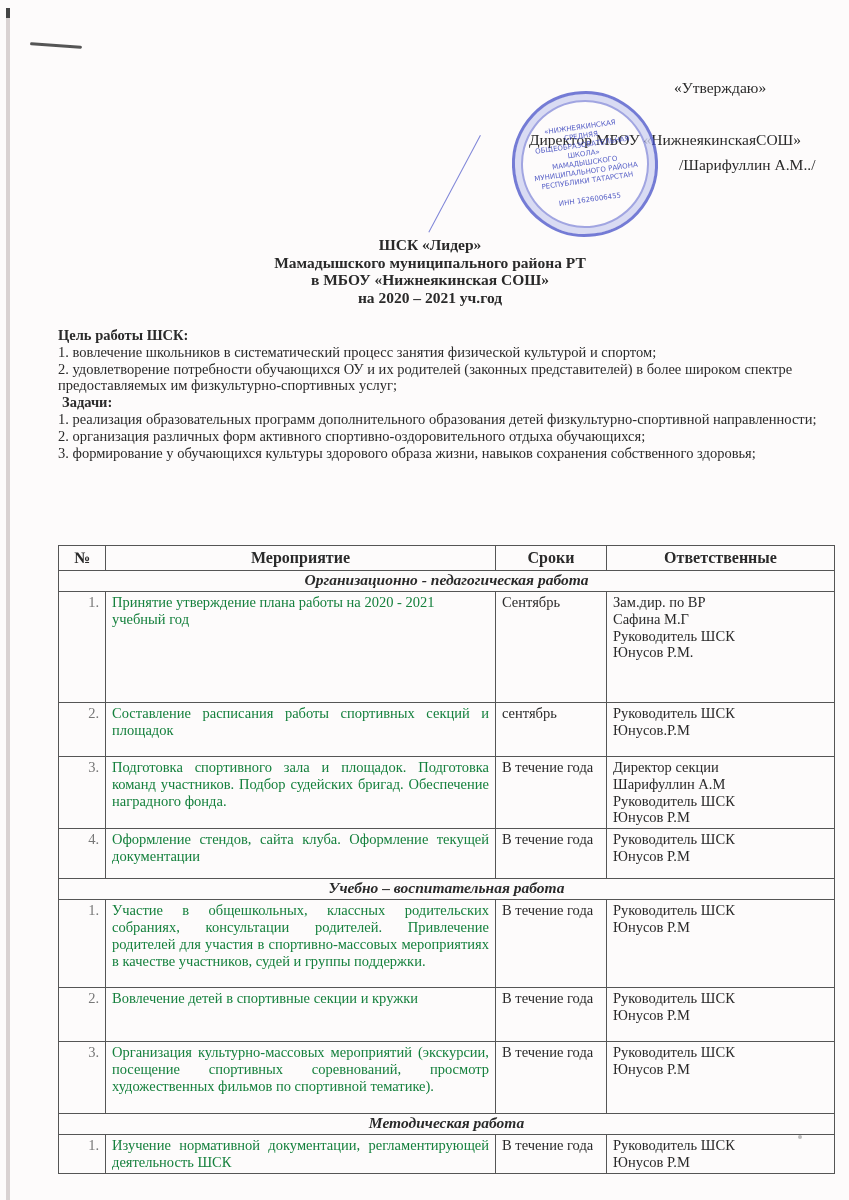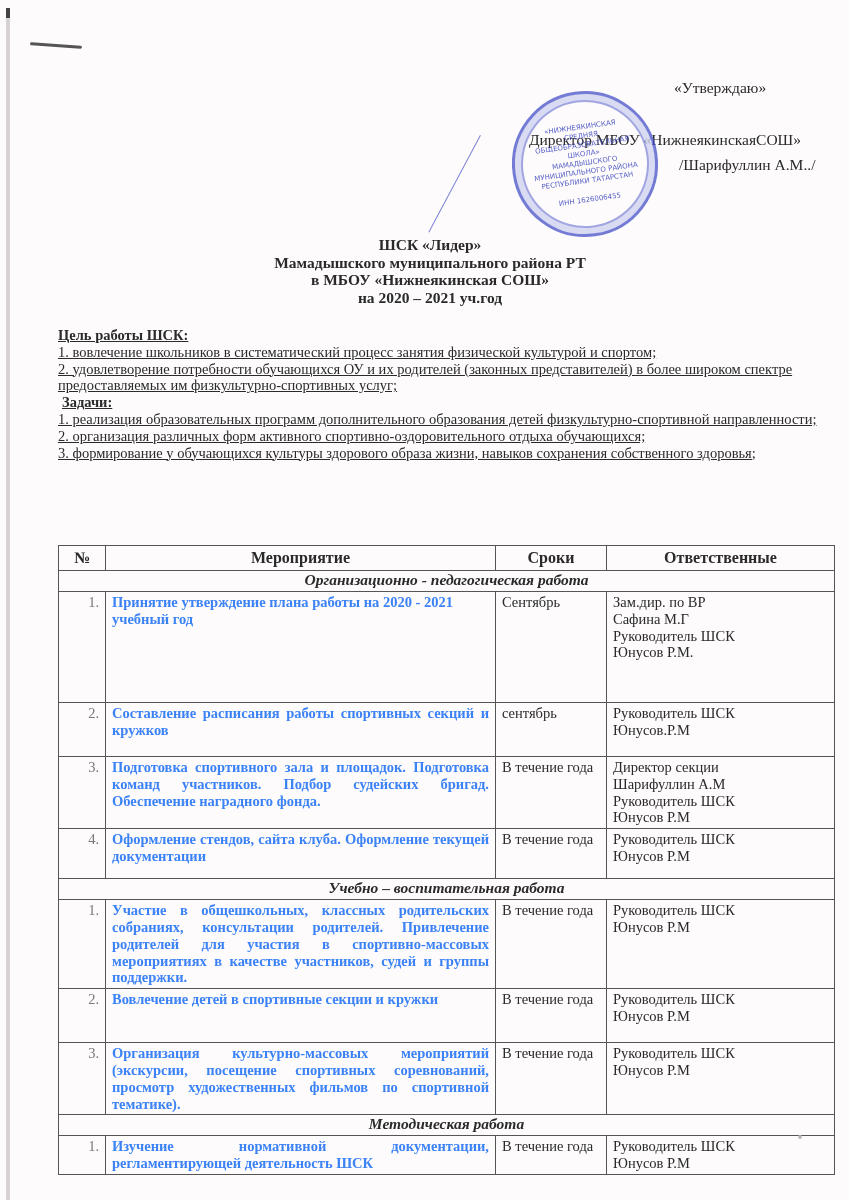--- a/index.html
+++ b/index.html
@@ -46,37 +46,37 @@
     position: absolute; left: 480px; top: 135px; width: 60px; height: 110px;
     border-left: 1px solid rgba(70,80,200,0.7);
     transform: rotate(28deg); transform-origin: top left;
   }
   .title-block {
     position: absolute; left: 40px; top: 236px; width: 780px;
     text-align: center; font-weight: bold; font-size: 15.5px; line-height: 17.5px;
   }
   .intro {
     position: absolute; left: 58px; top: 327px; width: 780px;
-    font-size: 14.5px; line-height: 16.8px; text-decoration: underline;
+    font-size: 14.5px; line-height: 16.8px;
   }
   .intro .h { font-weight: bold; }
   .intro p { margin: 0; }
   table.plan {
     position: absolute; left: 58px; top: 545px; width: 777px;
     border-collapse: collapse; font-size: 14.5px; line-height: 16.8px;
   }
   table.plan td, table.plan th {
     border: 1px solid #555; vertical-align: top; padding: 2px 6px 2px 6px;
   }
   table.plan th {
     font-weight: bold; font-size: 16px; height: 20px; padding: 2px 4px; text-align: center;
     vertical-align: middle;
   }
   table.plan td.num { text-align: right; width: 34px; color: #777; }
-  table.plan td.event { width: 377px; text-align: justify; color: #3b82f6; font-weight: bold; }
+  table.plan td.event { width: 377px; text-align: justify; color: #15803d; }
   table.plan td.term { width: 98px; }
   table.plan td.section {
     text-align: center; font-style: italic; font-weight: bold; font-size: 15.5px;
     padding: 1px 16px; height: 18px;
   }
   .resp-line { display: block; }
   .dot {
     position: absolute; left: 798px; top: 1135px; width: 4px; height: 4px;
     border-radius: 50%; background: #bbb;
   }
@@ -141,21 +141,21 @@
     <td class="term">Сентябрь</td>
     <td>
       <span class="resp-line">Зам.дир. по ВР</span>
       <span class="resp-line">Сафина М.Г</span>
       <span class="resp-line">Руководитель ШСК</span>
       <span class="resp-line">Юнусов Р.М.</span>
     </td>
   </tr>
   <tr style="height:54px">
     <td class="num">2.</td>
-    <td class="event">Составление расписания работы спортивных секций и кружков</td>
+    <td class="event">Составление расписания работы спортивных секций и площадок</td>
     <td class="term">сентябрь</td>
     <td>
       <span class="resp-line">Руководитель ШСК</span>
       <span class="resp-line">Юнусов.Р.М</span>
     </td>
   </tr>
   <tr style="height:68px">
     <td class="num">3.</td>
     <td class="event">Подготовка спортивного зала и площадок. Подготовка команд участников. Подбор судейских бригад. Обеспечение наградного фонда.</td>
     <td class="term">В течение года</td>

